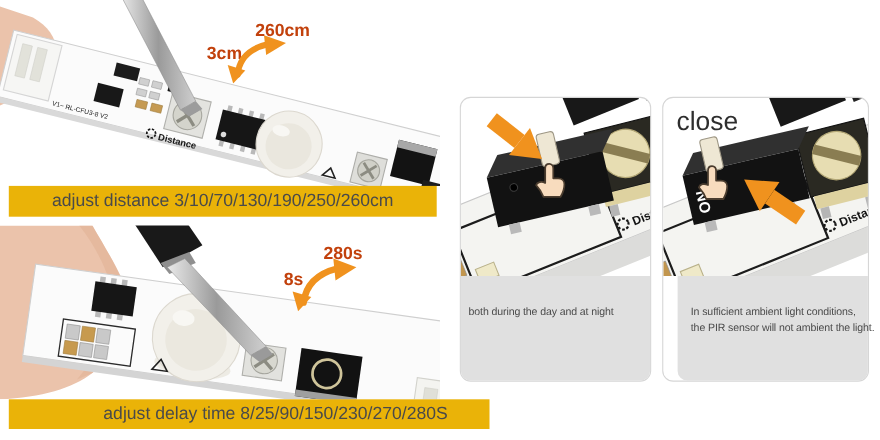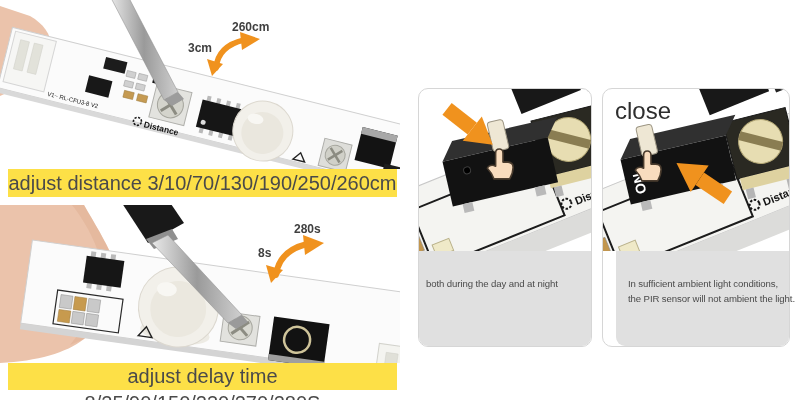--- a/index.html
+++ b/index.html
@@ -1,23 +1,23 @@
 <!DOCTYPE html>
 <html><head>
 <meta charset="utf-8">
 <style>
   html,body{margin:0;padding:0;background:#fff;}
   #stage{position:relative;width:800px;height:400px;background:#ffffff;
          font-family:"Liberation Sans",sans-serif;overflow:hidden;}
   .abs{position:absolute;}
-  .caption-bar{position:absolute;left:8px;width:389px;background:#fde047;color:#4A4A4A;
-               text-align:center;font-size:20px;}
+  .caption-bar{position:absolute;left:8px;width:389px;background:#eab308;color:#4A4A4A;
+               text-align:center;font-size:16px;}
   #caption-distance{top:169px;height:28px;line-height:28px;}
-  #caption-delay{top:363px;height:27px;line-height:27px;}
-  .range-label{position:absolute;font-weight:bold;font-size:12px;color:#404040;white-space:nowrap;}
+  #caption-delay{top:363px;height:27px;line-height:27px;padding-left:48px;}
+  .range-label{position:absolute;font-weight:bold;font-size:16px;color:#c2410c;white-space:nowrap;}
   .card{position:absolute;top:88px;height:259px;background:#fff;border:1px solid #d6d6d6;
         border-radius:10px;box-sizing:border-box;}
   #card-open{left:418px;width:174px;}
   #card-close{left:602px;width:188px;}
   .card-photo{position:absolute;top:0;left:0;right:0;height:162px;border-radius:9px 9px 0 0;overflow:hidden;}
   .card-title{position:absolute;top:8px;left:10px;font-size:24px;color:#2e2e2e;}
   #card-close .card-title{left:12px;}
   .card-caption{position:absolute;left:0;right:0;top:162px;bottom:0;background:#E0E0E0;
                 border-radius:0 0 9px 9px;padding:26px 0 0 7px;box-sizing:border-box;
                 font-size:9.6px;color:#4a4a4a;letter-spacing:-0.1px;}

